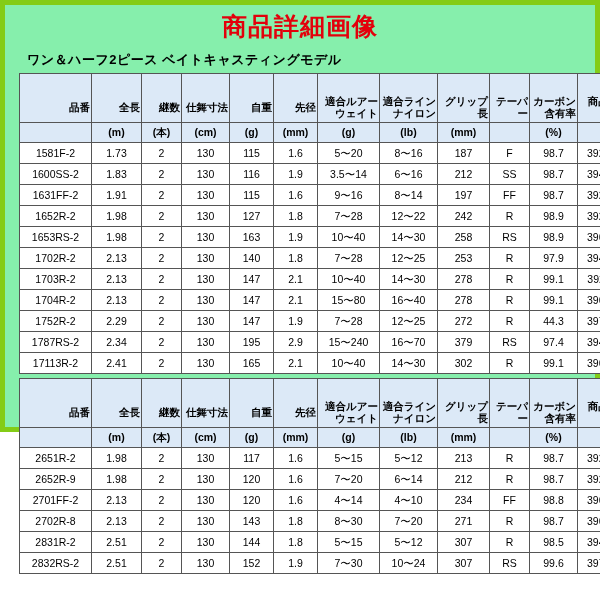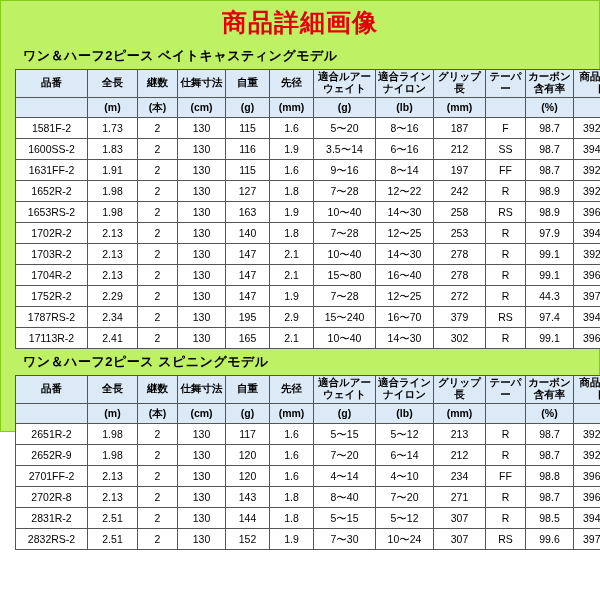--- a/index.html
+++ b/index.html
@@ -12,22 +12,22 @@
     background: #ffffff;
     font-family: "Liberation Sans", sans-serif;
     color: #000000;
     overflow: hidden;
   }
   .page {
     position: relative;
     width: 600px;
     height: 432px;
     box-sizing: border-box;
-    border: 1px solid #84cc16;
-    background: #bef264;
+    border: 5px solid #84cc16;
+    background: #86efac;
   }
   .page-title {
     text-align: center;
     color: #e3000b;
     font-size: 25px;
     font-weight: bold;
     letter-spacing: 1px;
     padding: 8px 0 6px 0;
     line-height: 1.1;
   }
@@ -56,22 +56,23 @@
     padding: 1px 1px;
     line-height: 1.15;
     word-break: break-all;
   }
   table.spec thead th {
     background: #dce9f7;
     font-weight: bold;
     height: 17px;
   }
   table.spec thead th.hdr-top {
-    padding-top: 0;
+    padding-top: 21px;
     padding-bottom: 3px;
+    text-align: right;
   }
   table.spec tbody td {
     height: 18px;
     background: #ffffff;
   }
   .u-name { width: 72px; }
   .u-len { width: 50px; }
   .u-pcs { width: 40px; }
   .u-closed { width: 48px; }
   .u-weight { width: 44px; }
@@ -291,21 +292,20 @@
             <td>302</td>
             <td>R</td>
             <td>99.1</td>
             <td>396242</td>
           </tr>
         </tbody>
     </table>
   </div>
 
   <div class="section">
-    <div class="section-title">ワン＆ハーフ2ピース スピニングモデル</div>
     <table class="spec">
       <colgroup>
         <col class="u-name">
           <col class="u-len">
           <col class="u-pcs">
           <col class="u-closed">
         <col class="u-weight">
           <col class="u-tip">
           <col class="u-lure">
           <col class="u-line">
@@ -387,21 +387,21 @@
             <td>98.8</td>
             <td>396259</td>
           </tr>
           <tr>
             <td>2702R-8</td>
             <td>2.13</td>
             <td>2</td>
             <td>130</td>
             <td>143</td>
             <td>1.8</td>
-            <td>8〜40</td>
+            <td>8〜30</td>
             <td>7〜20</td>
             <td>271</td>
             <td>R</td>
             <td>98.7</td>
             <td>396266</td>
           </tr>
           <tr>
             <td>2831R-2</td>
             <td>2.51</td>
             <td>2</td>

